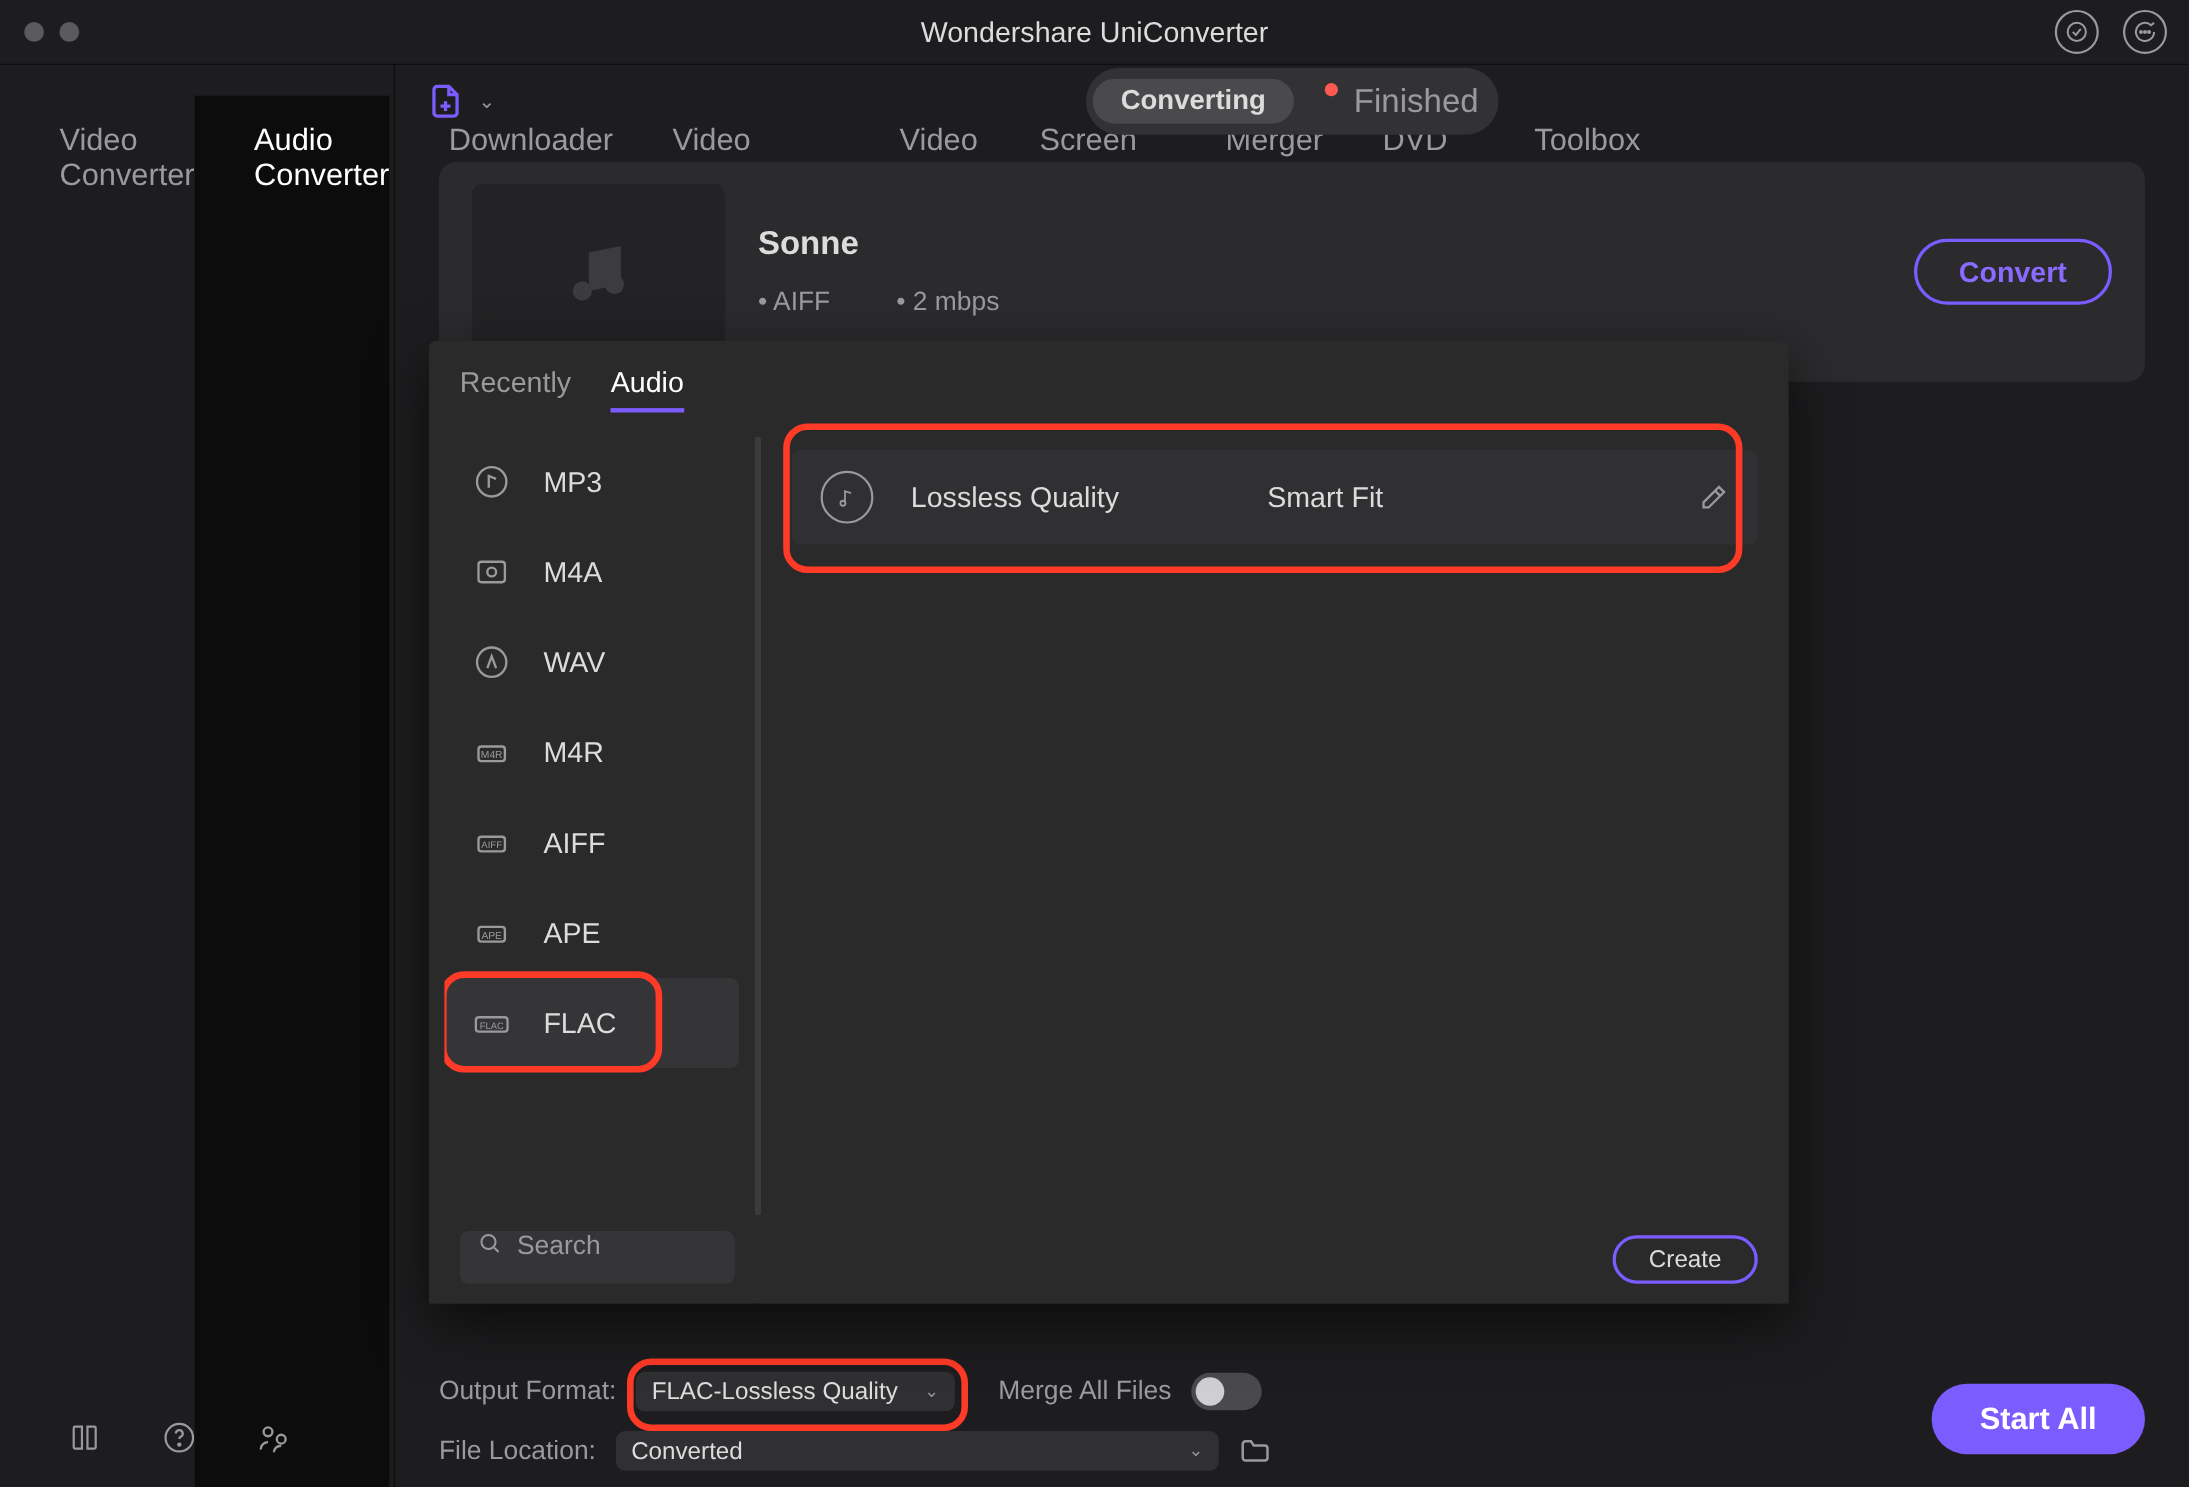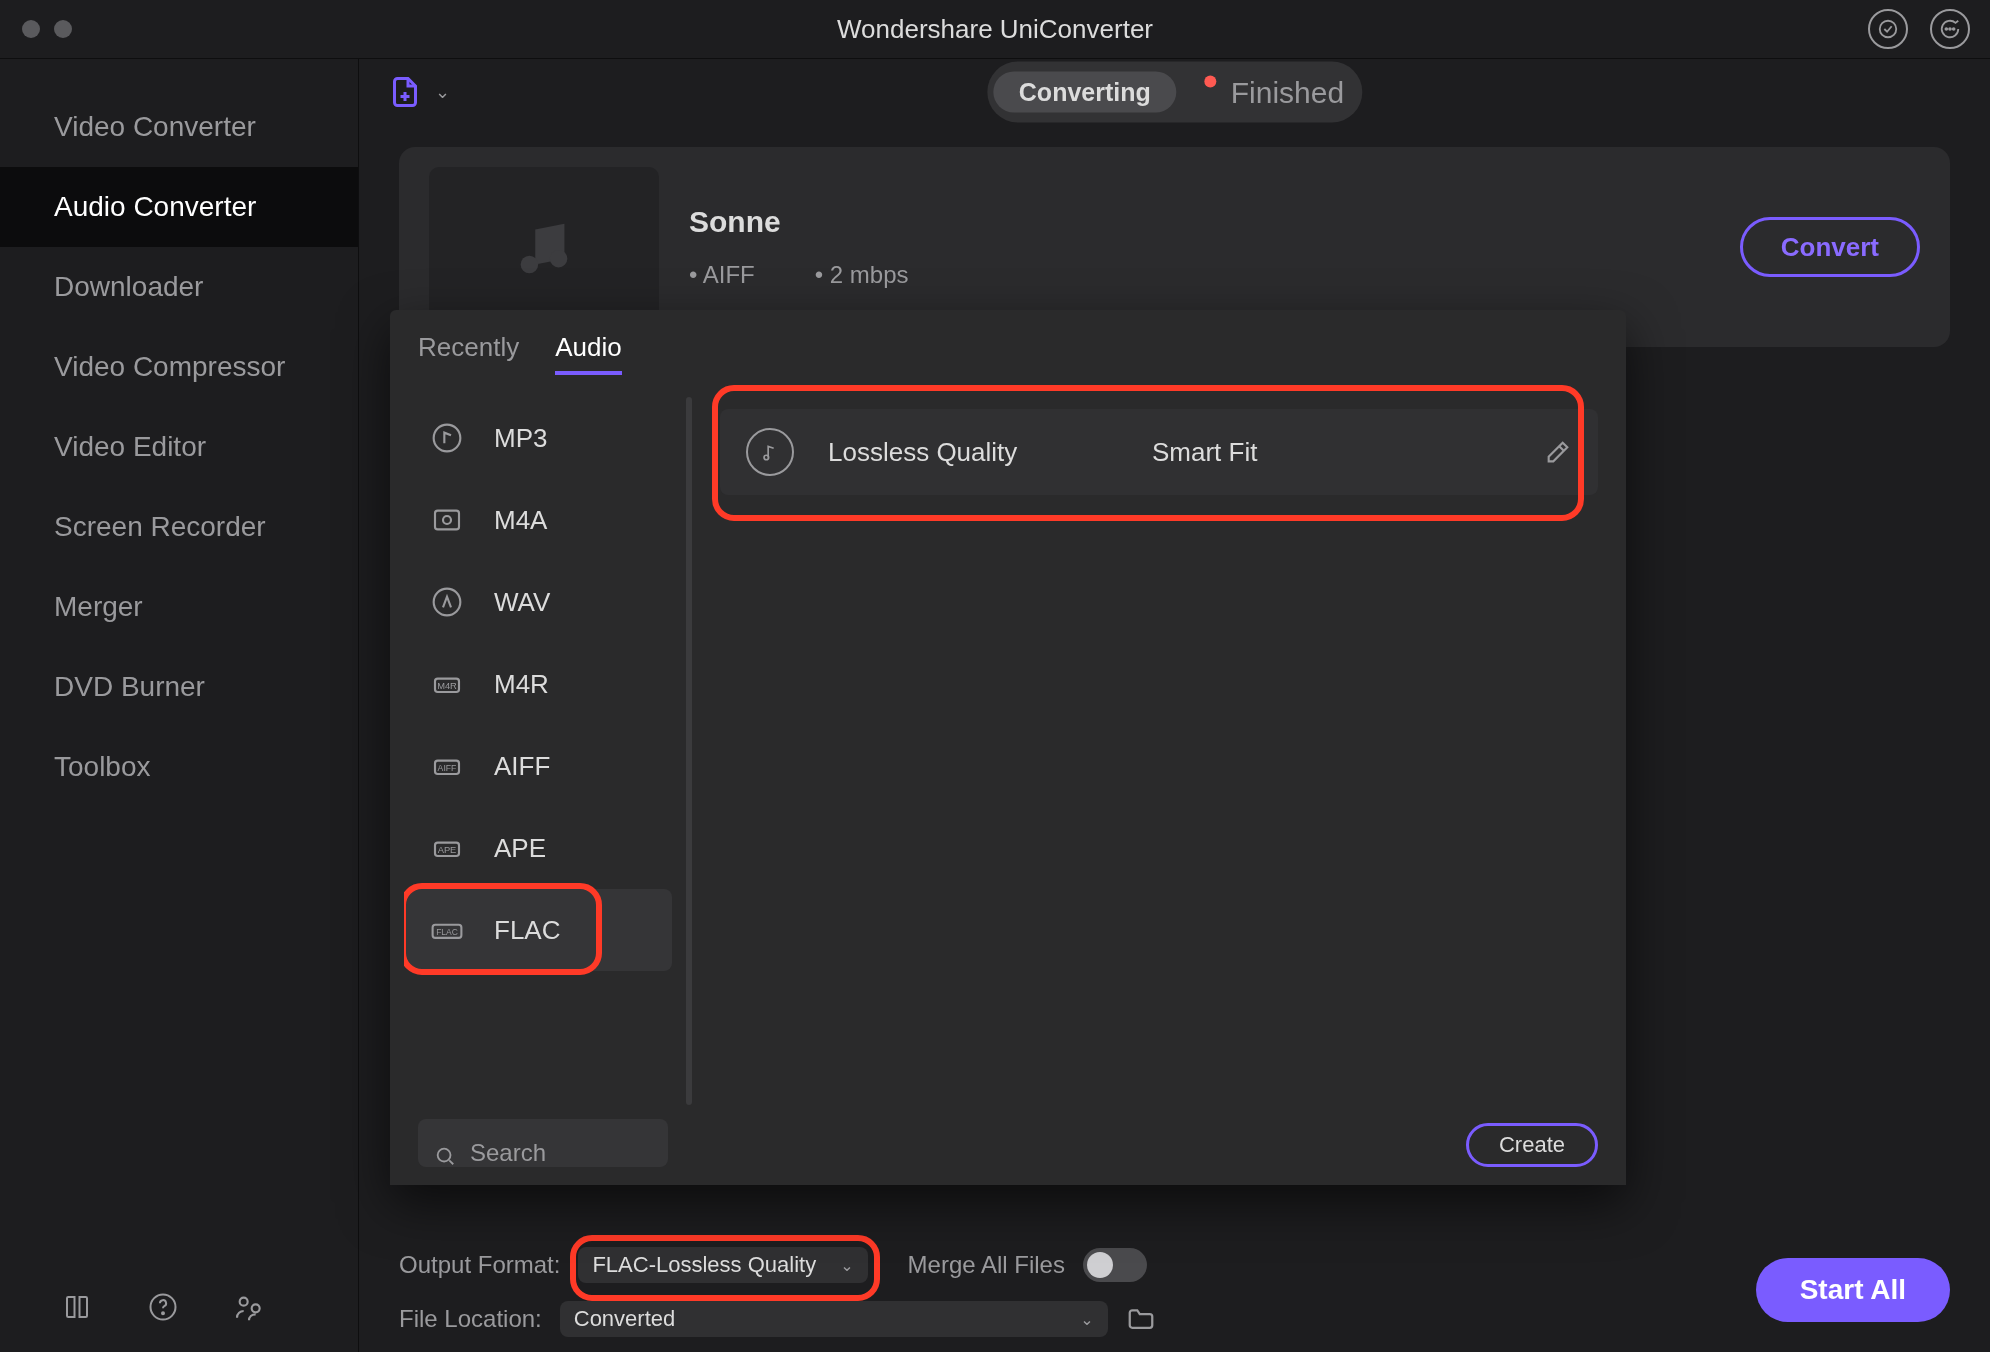--- a/index.html
+++ b/index.html
@@ -60,21 +60,21 @@
     display:flex;align-items:center;justify-content:center;
     color:var(--text-dim);
     font-size:18px;
   }
   
   .body{flex:1;display:flex;min-height:0;}
   
   .sidebar{
     width:358px;
     border-right:1px solid #0e0e0f;
-    display:flex;flex-direction:column;
+    display:flex;flex-direction:row;
     padding-top:28px;
     position:relative;
     flex:0 0 auto;
   }
   .nav-item{
     padding:24px 0 24px 54px;
     font-size:28px;
     color:var(--text-dim);
     cursor:pointer;
     position:relative;
@@ -216,21 +216,21 @@
     display:flex;align-items:center;gap:26px;
     padding:20px 22px;font-size:26px;color:var(--text);
     border-radius:8px;cursor:pointer;
   }
   .fmt-item.active{background:var(--bg-highlight);}
   .fmt-icon{width:42px;height:42px;display:flex;align-items:center;justify-content:center;color:var(--text-dim);}
   .fmt-search{
     position:absolute;left:28px;bottom:18px;
     width:250px;height:48px;border-radius:8px;
     background:var(--bg-highlight);
-    display:flex;align-items:flex-end;gap:14px;padding:0 16px;color:var(--text-dim);
+    display:flex;align-items:flex-start;gap:14px;padding:0 16px;color:var(--text-dim);
     box-sizing:border-box;font-size:24px;
   }
   .quality-panel{
     flex:1;padding:26px 28px 0 28px;
     background:var(--bg-panel);
     position:relative;
   }
   .quality-row{
     height:86px;border-radius:8px;
     display:flex;align-items:center;gap:34px;

